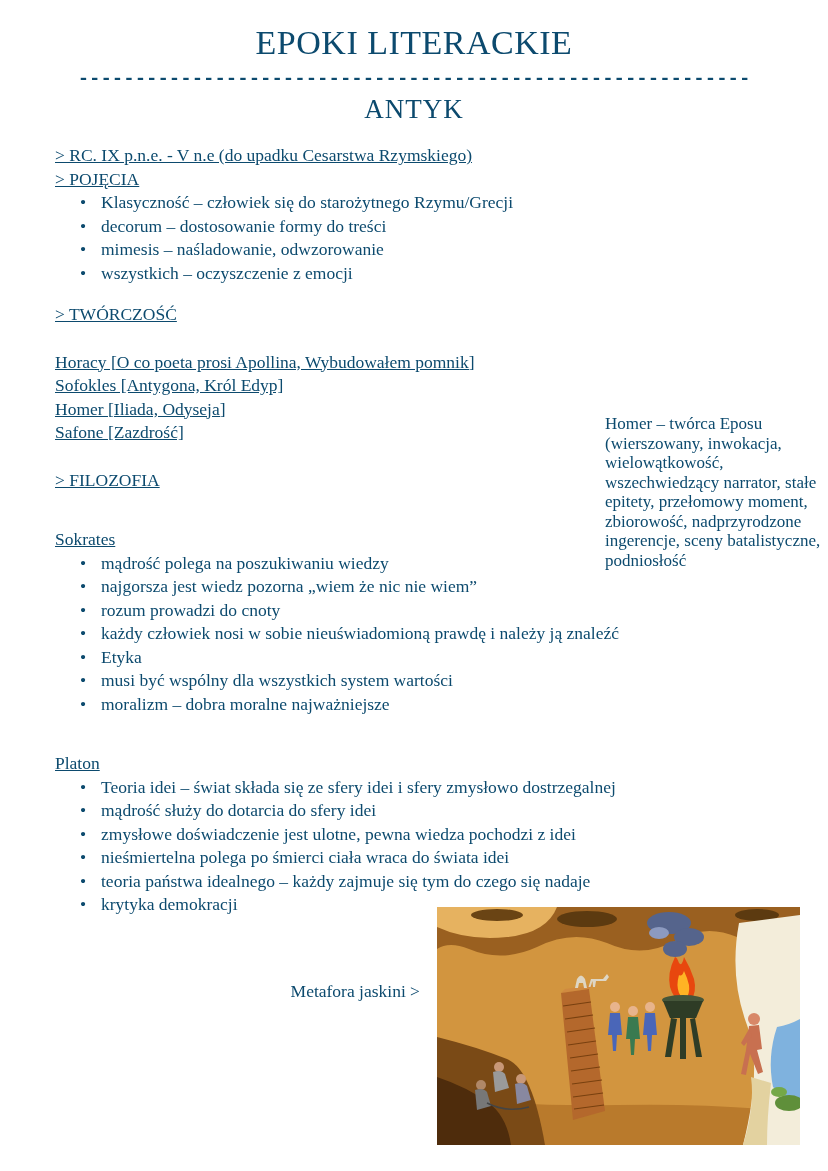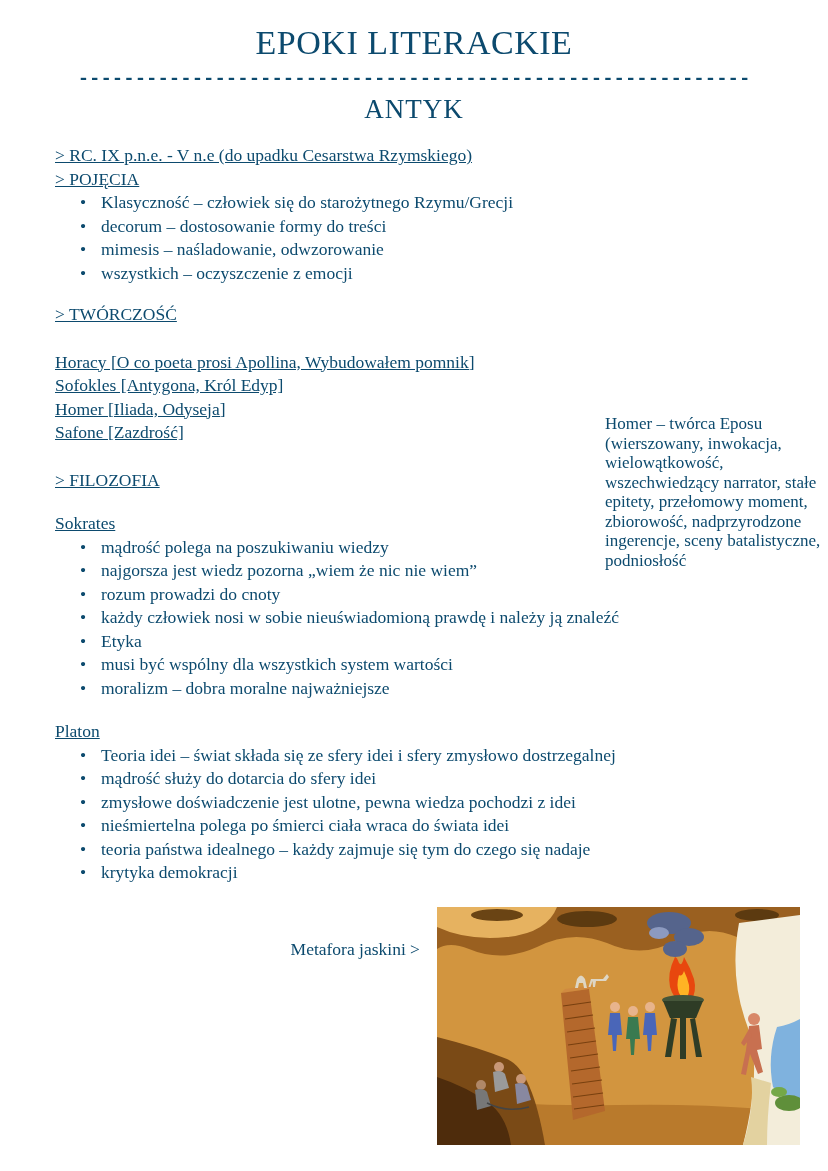--- a/index.html
+++ b/index.html
@@ -34,21 +34,21 @@
   .section-heading {
     text-align: center;
     font-size: 27px;
     font-weight: 400;
     letter-spacing: 1px;
     line-height: 34px;
   }
   .content { padding: 0 55px; }
   .line { font-size: 17.5px; line-height: 23.5px; text-decoration: underline; }
   .gap-sm { margin-top: 18px; }
-  .gap-md { margin-top: 20px; }
+  .gap-md { margin-top: 36px; }
   .gap-lg { margin-top: 24px; }
   ul.bullets { list-style: none; }
   ul.bullets li {
     font-size: 17.5px;
     line-height: 23.5px;
     padding-left: 46px;
     position: relative;
   }
   ul.bullets li .b {
     position: absolute;
@@ -60,21 +60,21 @@
     left: 578px;
     top: 414px;
     width: 222px;
     font-size: 17px;
     line-height: 19.5px;
     margin-left: 27px;
   }
   .cave-caption {
     position: absolute;
     left: 160px;
-    top: 938px;
+    top: 980px;
     width: 260px;
     text-align: right;
     font-size: 17.5px;
     line-height: 23px;
   }
   .illustration {
     position: absolute;
     left: 437px;
     top: 907px;
     width: 363px;

